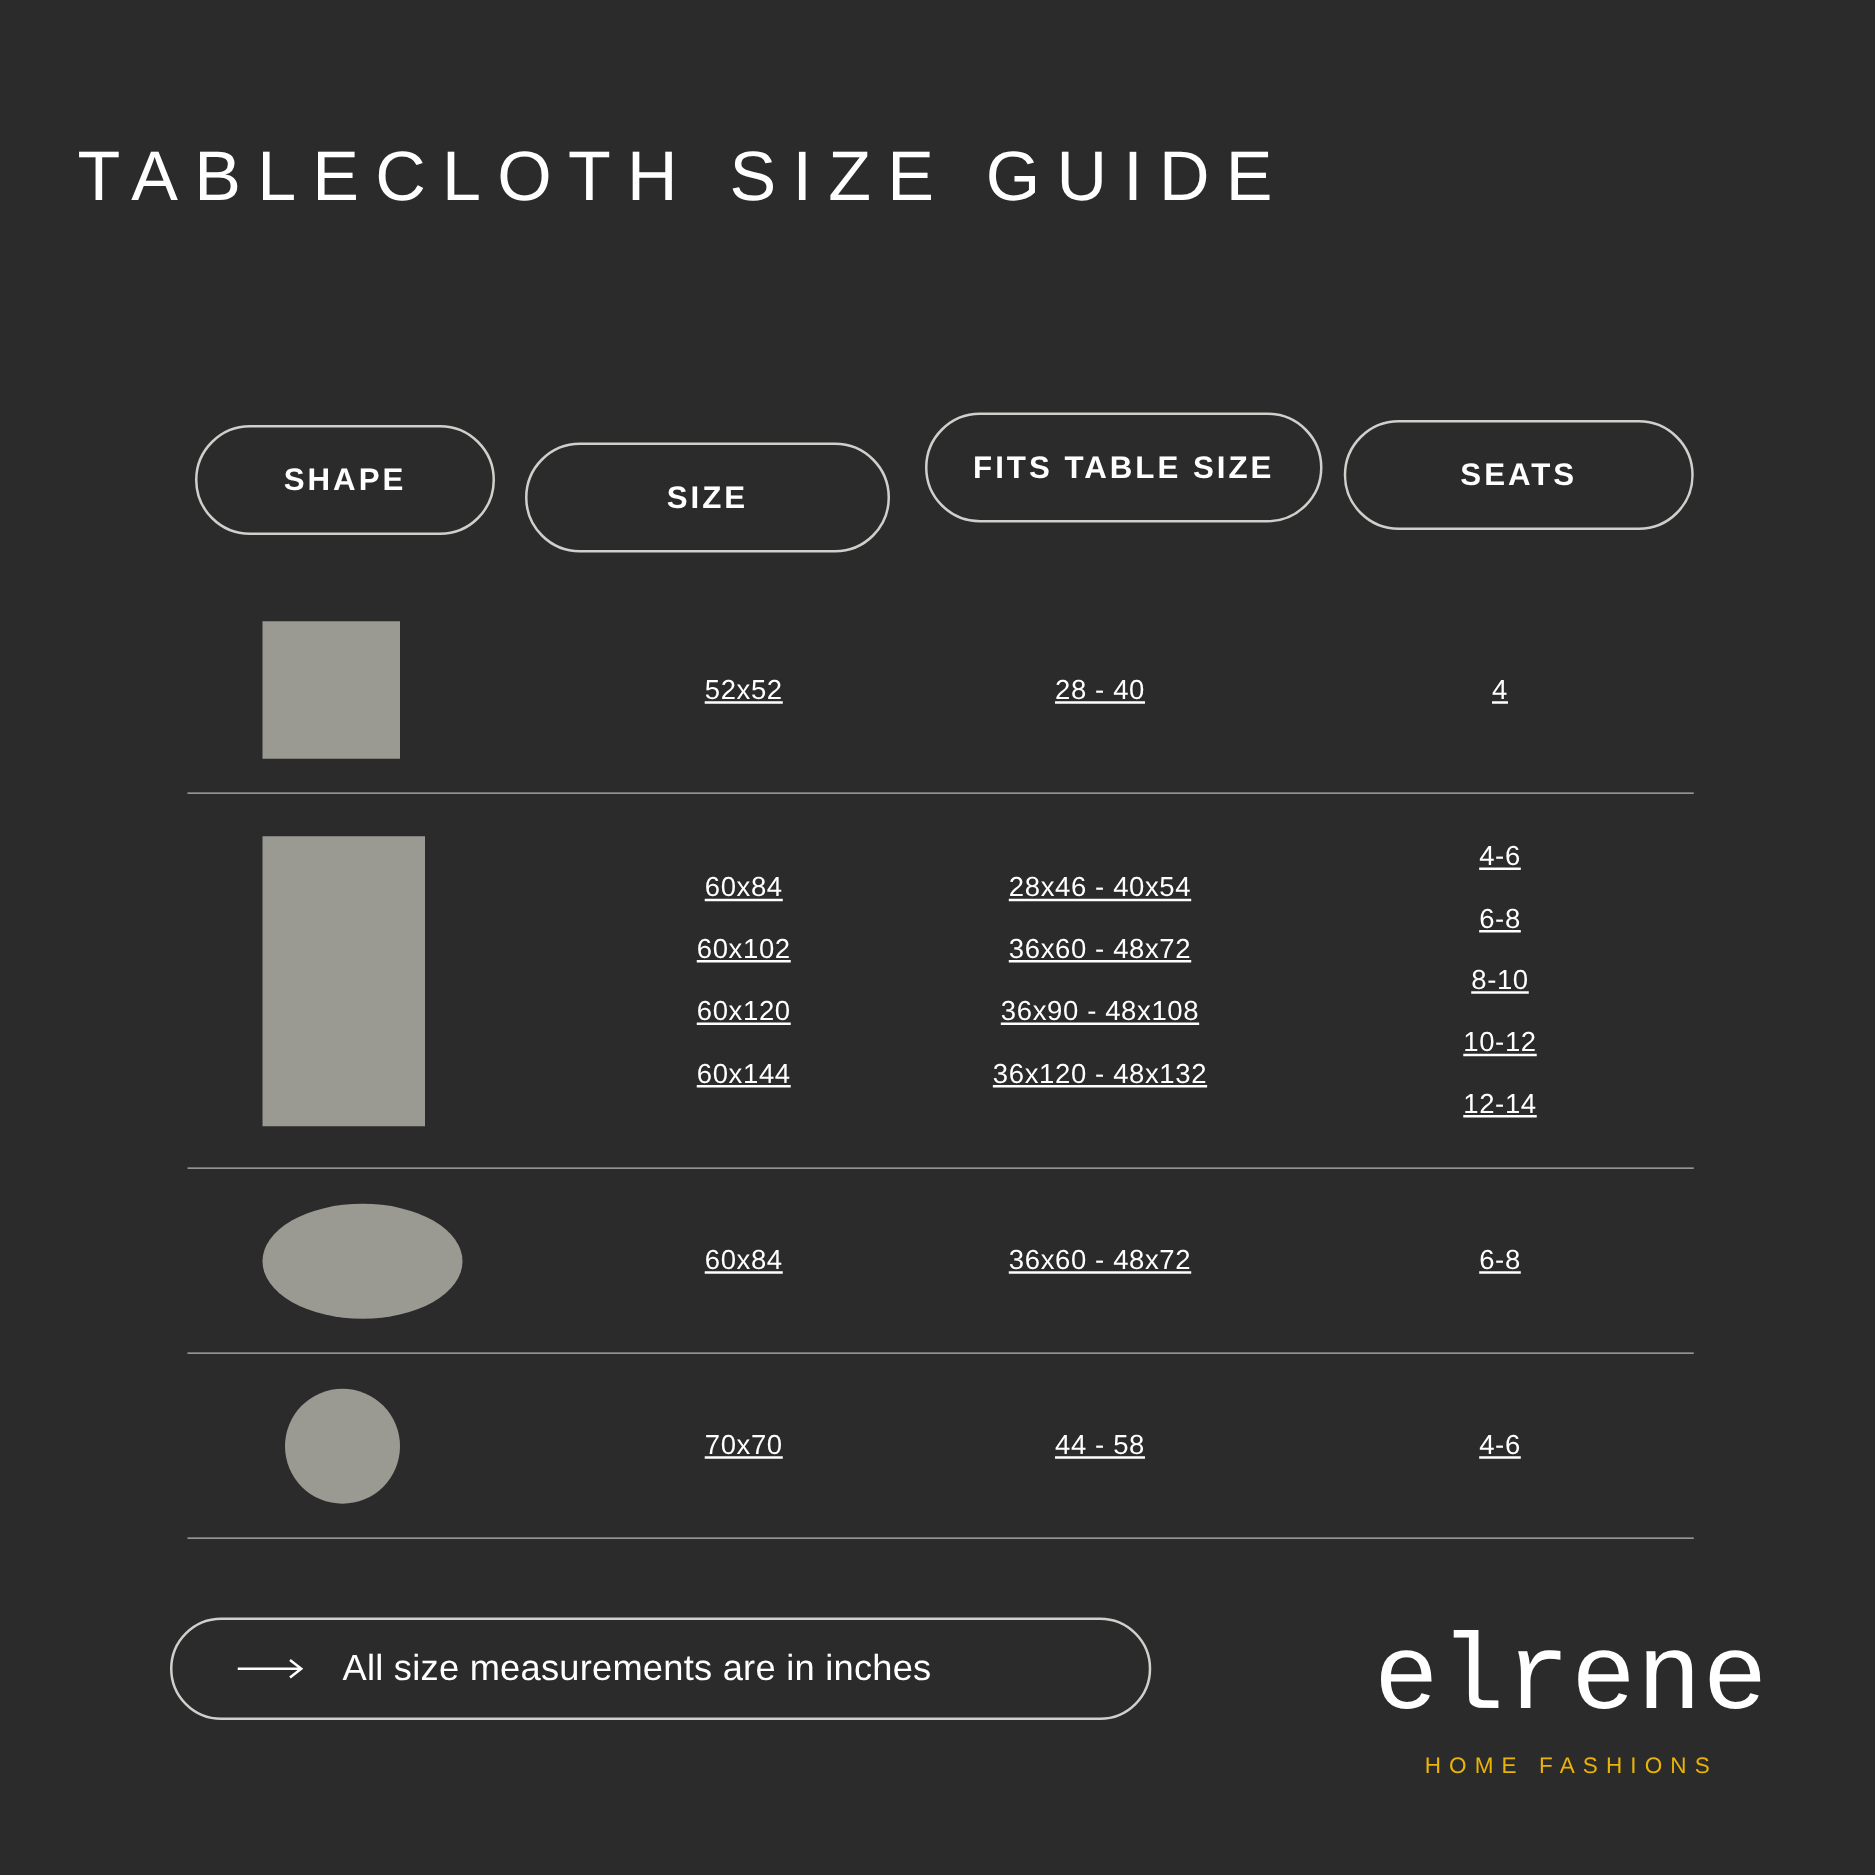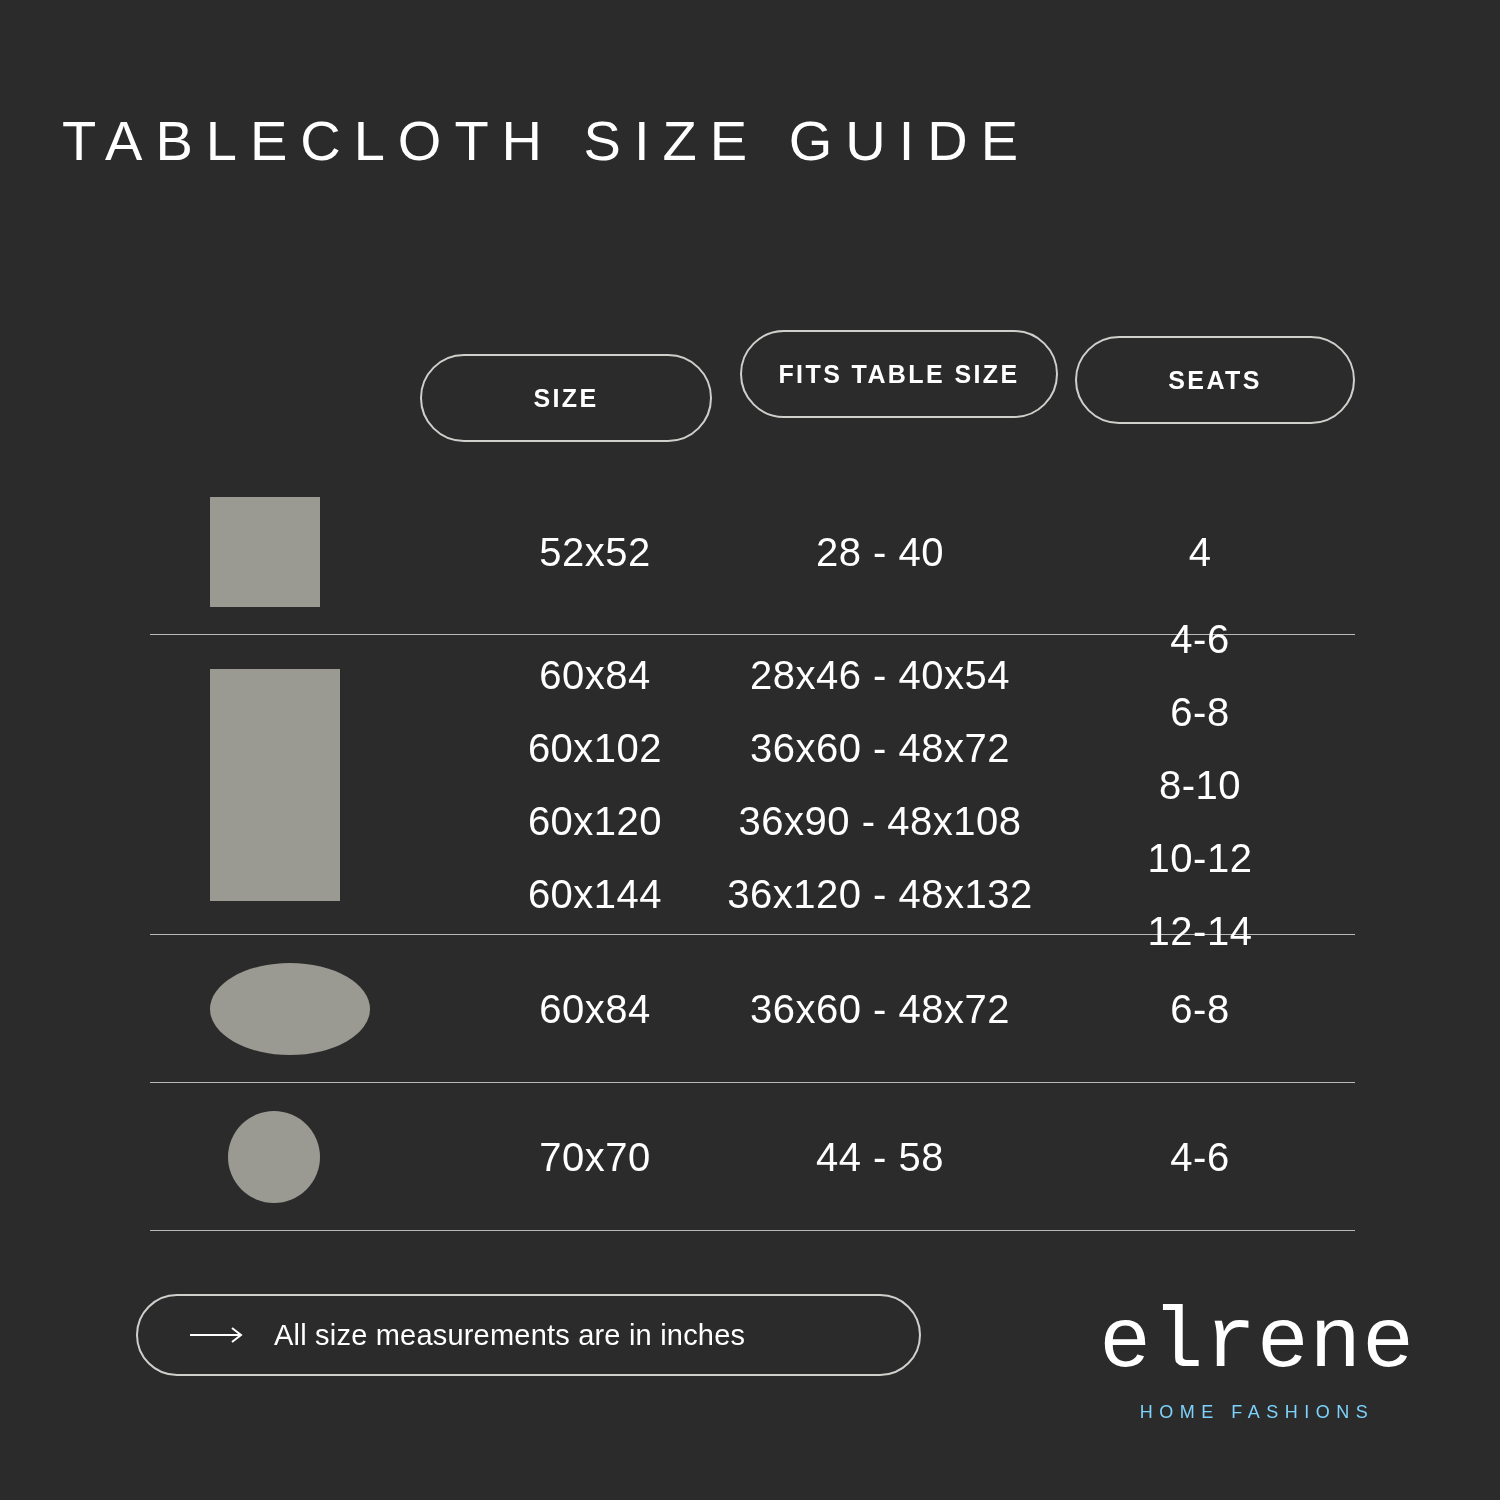--- a/index.html
+++ b/index.html
@@ -89,24 +89,25 @@
   .col-fits {
     width: 340px;
     text-align: center;
   }
   .col-seats {
     width: 300px;
     text-align: center;
   }
   .cellwrap { line-height: 1.30; }
   .cell {
-    font-size: 40px;
+    font-size: 22px;
     color: #ffffff;
     letter-spacing: 0.5px;
     white-space: nowrap;
+    text-decoration: underline;
   }
   .cell + .cell { margin-top: 21px; }
 
   
   .sq {
     width: 110px;
     height: 110px;
     background: #9a9a92;
   }
   .rect {
@@ -173,32 +174,35 @@
     font-family: Liberation Mono, monospace;
     font-size: 86px;
     color: #ffffff;
     line-height: 1;
     letter-spacing: 1px;
   }
   .logo-sub {
     margin-top: 16px;
     font-size: 18px;
     letter-spacing: 6.5px;
-    color: #7dd3fc;
+    color: #eab308;
     font-family: "Liberation Sans", sans-serif;
   }
 </style>
 </head>
 <body>
 
 <div class="page">
 
   <div class="title">TABLECLOTH SIZE GUIDE</div>
 
   <div class="pill-row">
+    <div class="pill shape">
+      <span>SHAPE</span>
+    </div>
     <div class="pill size">
       <span>SIZE</span>
     </div>
     <div class="pill fits">
       <span>FITS TABLE SIZE</span>
     </div>
     <div class="pill seats">
       <span>SEATS</span>
     </div>
   </div>

